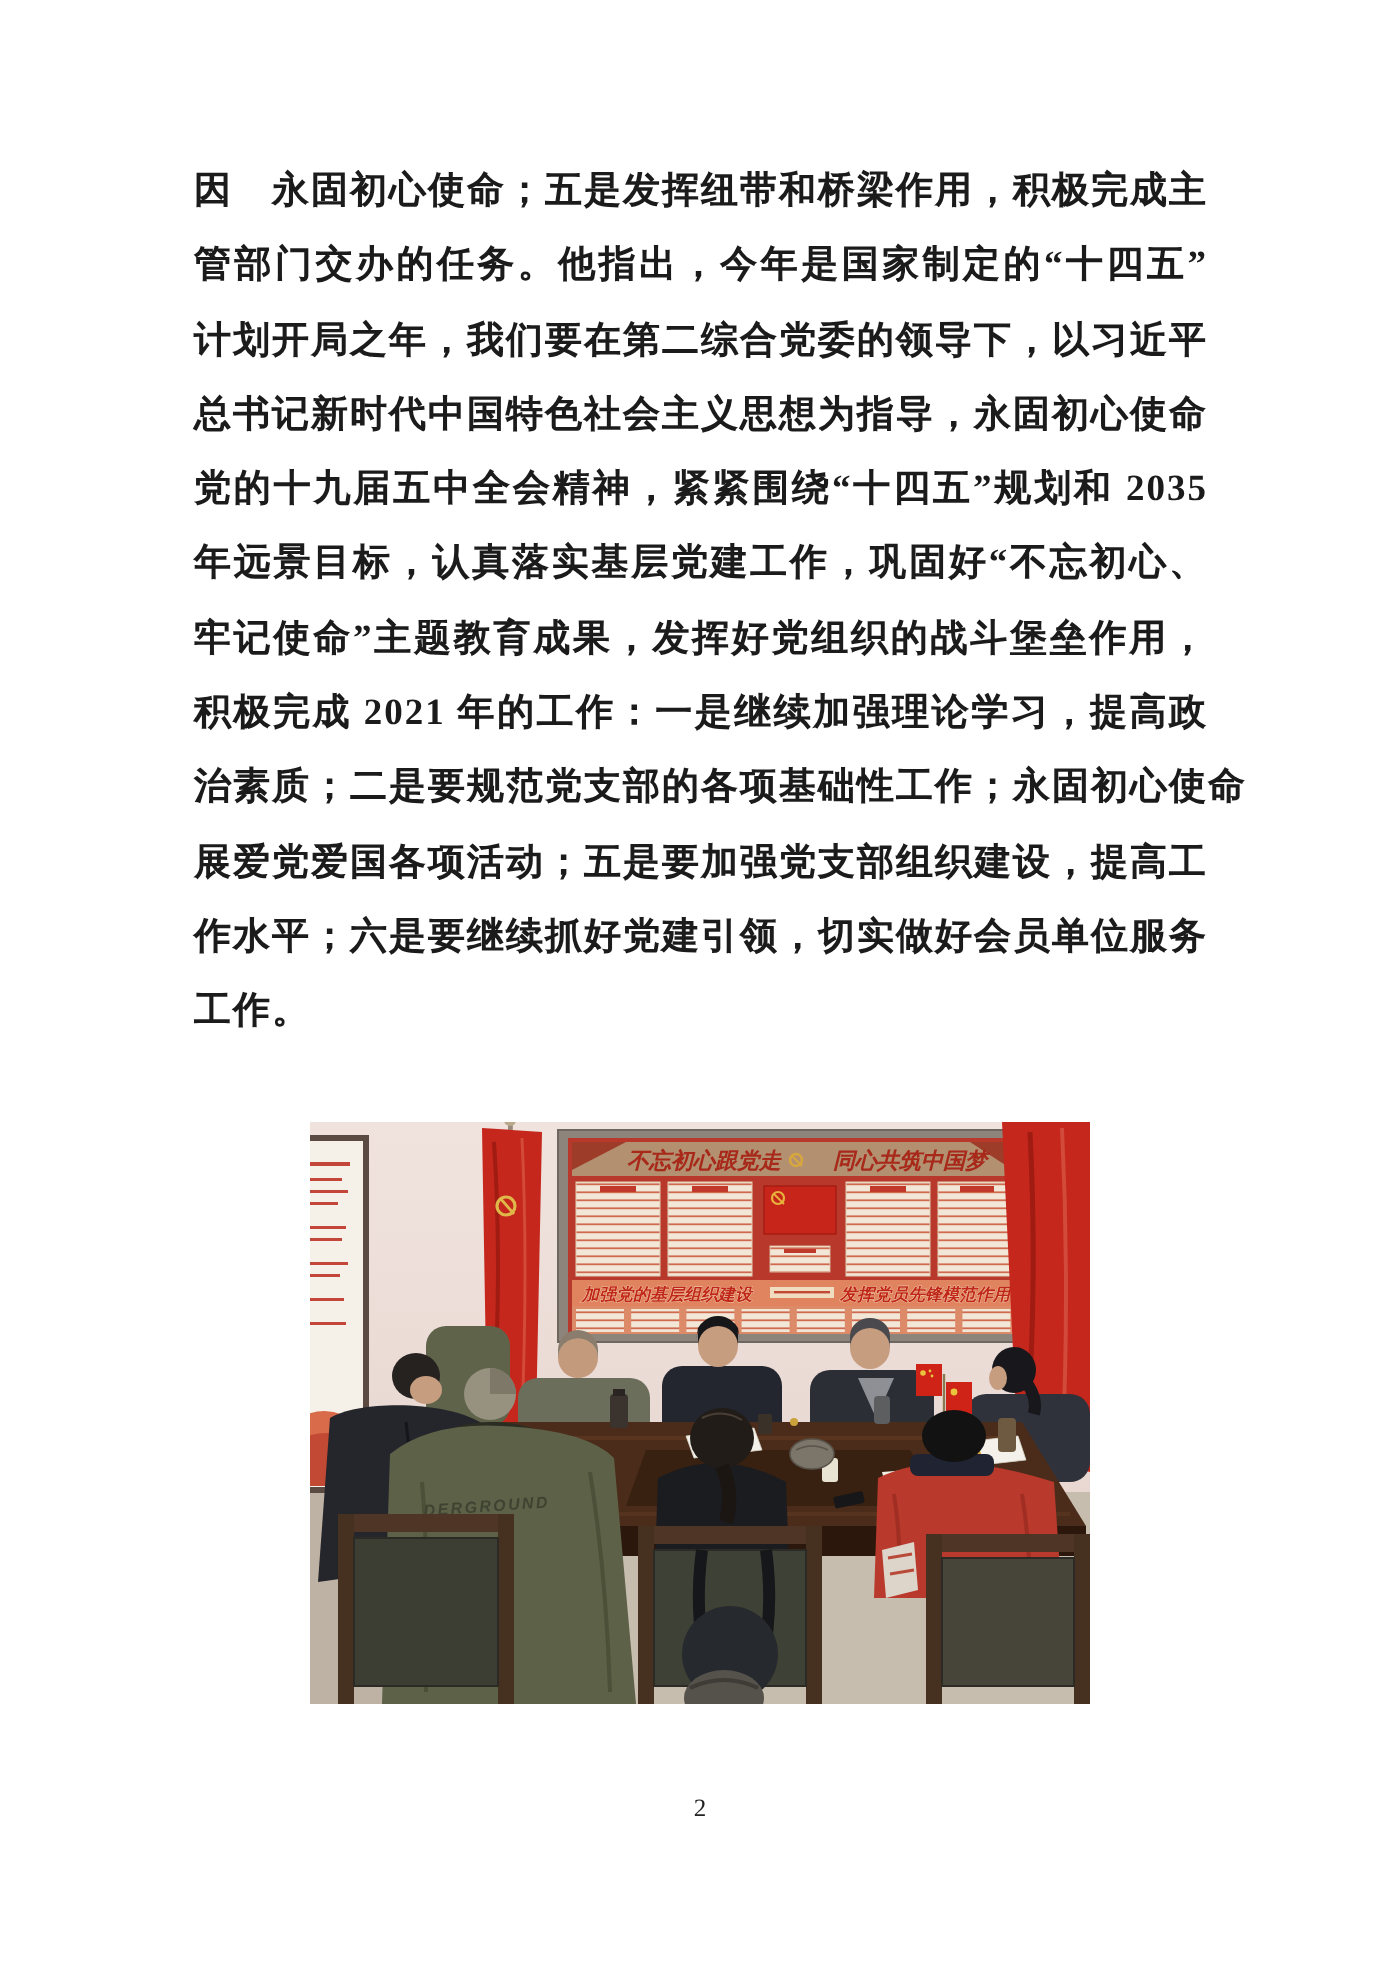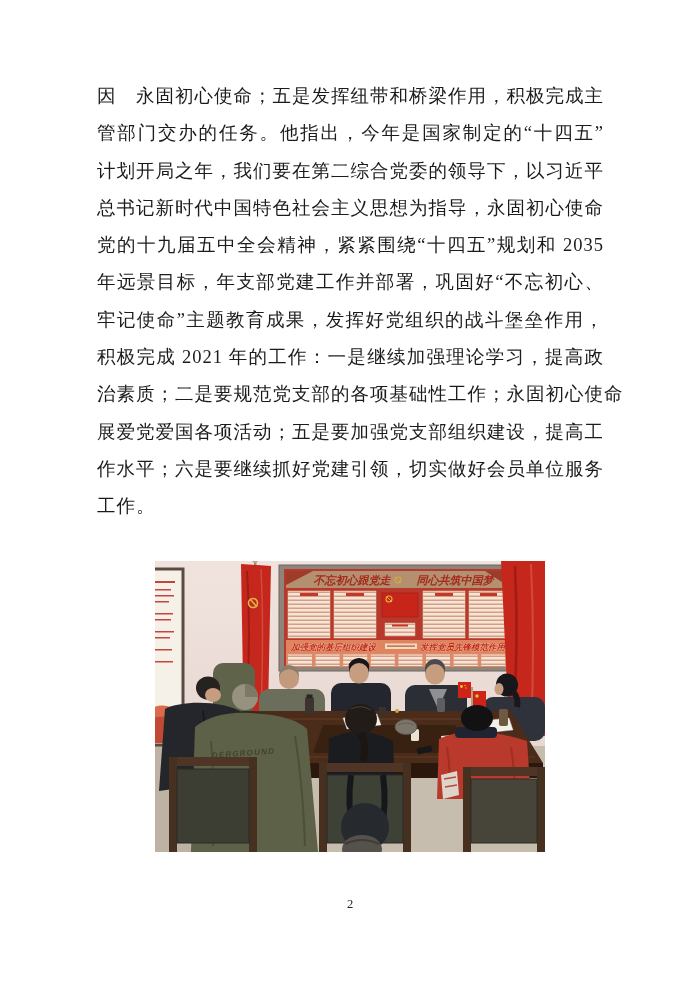--- a/index.html
+++ b/index.html
@@ -3,21 +3,21 @@
 <meta charset="utf-8">
 <style>
   html,body{margin:0;padding:0;background:#ffffff;}
   .page{
     position:relative;width:700px;height:989px;background:#ffffff;overflow:hidden;
     font-family:"Liberation Serif","DejaVu Serif",serif;color:#1b1b1b;
   }
   .body-text{position:absolute;left:97px;top:78px;width:507px;}
   .text-line{
     font-size:18.5px;line-height:37.3px;height:37.3px;letter-spacing:1px;
-    text-align:justify;text-align-last:justify;white-space:nowrap;overflow:visible;
+    text-align:justify;text-align-last:justify;white-space:nowrap;overflow:visible;font-weight:bold;
   }
   .text-line:last-child{text-align-last:left;letter-spacing:1px;}
   .photo{
     position:absolute;left:155px;top:561px;width:390px;height:291px;font-style:italic;
   }
   .photo svg{display:block;width:100%;height:100%;}
   .caption{
     position:absolute;left:0;top:859px;width:700px;text-align:center;
     font-size:17.5px;line-height:27px;letter-spacing:0.5px;color:#1b1b1b;
   }
@@ -31,21 +31,21 @@
 <body>
 
 <div class="page">
 
   <div class="body-text">
       <div class="text-line">因　永固初心使命；五是发挥纽带和桥梁作用，积极完成主</div>
       <div class="text-line">管部门交办的任务。他指出，今年是国家制定的“十四五”</div>
       <div class="text-line">计划开局之年，我们要在第二综合党委的领导下，以习近平</div>
       <div class="text-line">总书记新时代中国特色社会主义思想为指导，永固初心使命</div>
       <div class="text-line">党的十九届五中全会精神，紧紧围绕“十四五”规划和 2035</div>
-      <div class="text-line">年远景目标，年支部党建工作并部署，巩固好“不忘初心、</div>
+      <div class="text-line">年远景目标，认真落实基层党建工作，巩固好“不忘初心、</div>
       <div class="text-line">牢记使命”主题教育成果，发挥好党组织的战斗堡垒作用，</div>
       <div class="text-line">积极完成 2021 年的工作：一是继续加强理论学习，提高政</div>
       <div class="text-line">治素质；二是要规范党支部的各项基础性工作；永固初心使命</div>
       <div class="text-line">展爱党爱国各项活动；五是要加强党支部组织建设，提高工</div>
       <div class="text-line">作水平；六是要继续抓好党建引领，切实做好会员单位服务</div>
       <div class="text-line">工作。</div>
     </div>
 
   <div class="photo">
     <svg viewBox="0 0 390 291" xmlns="http://www.w3.org/2000/svg">

